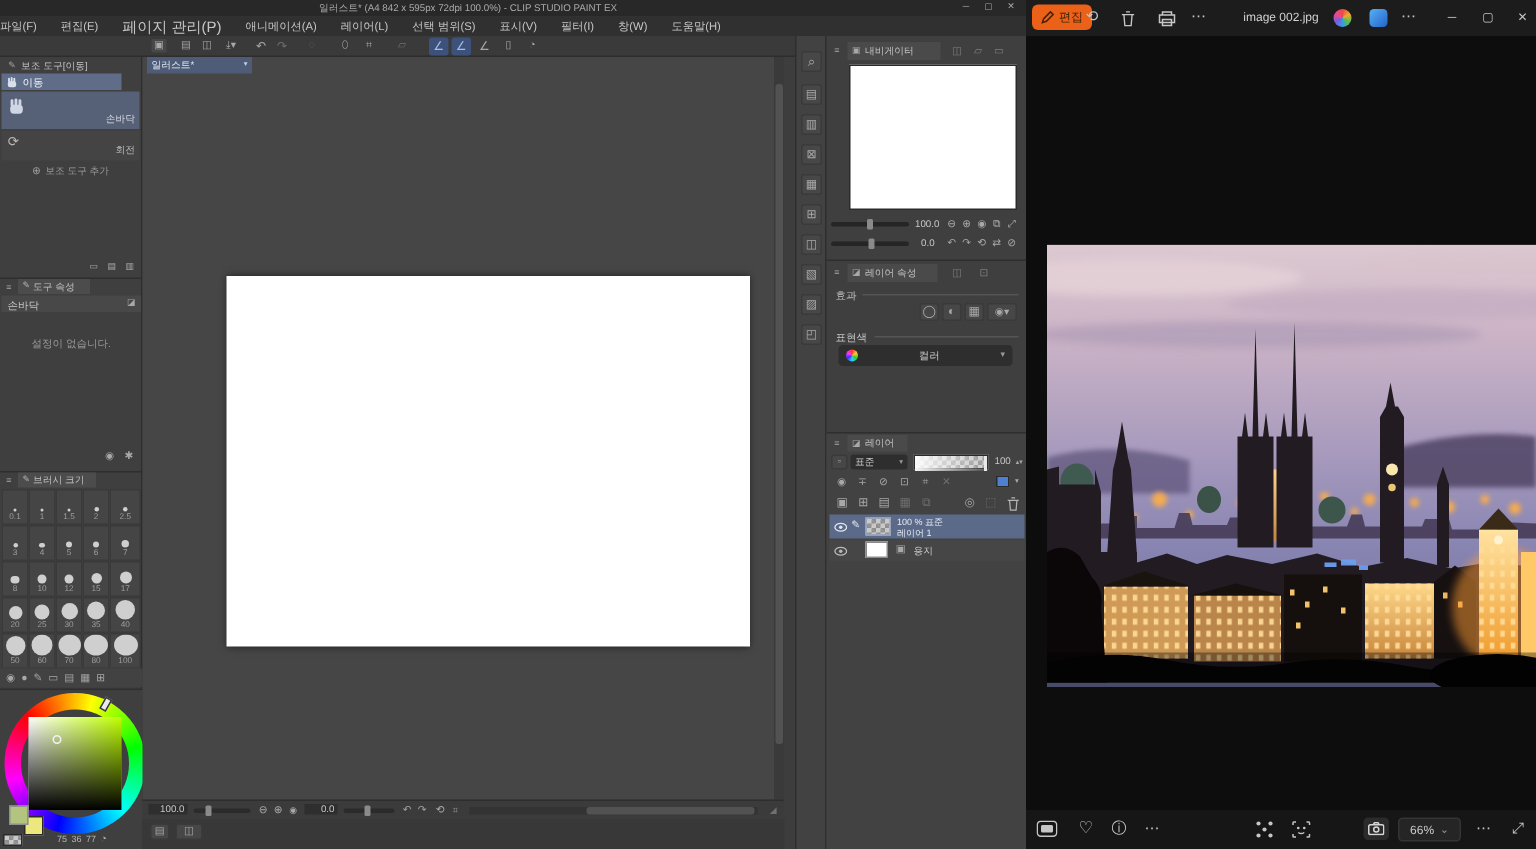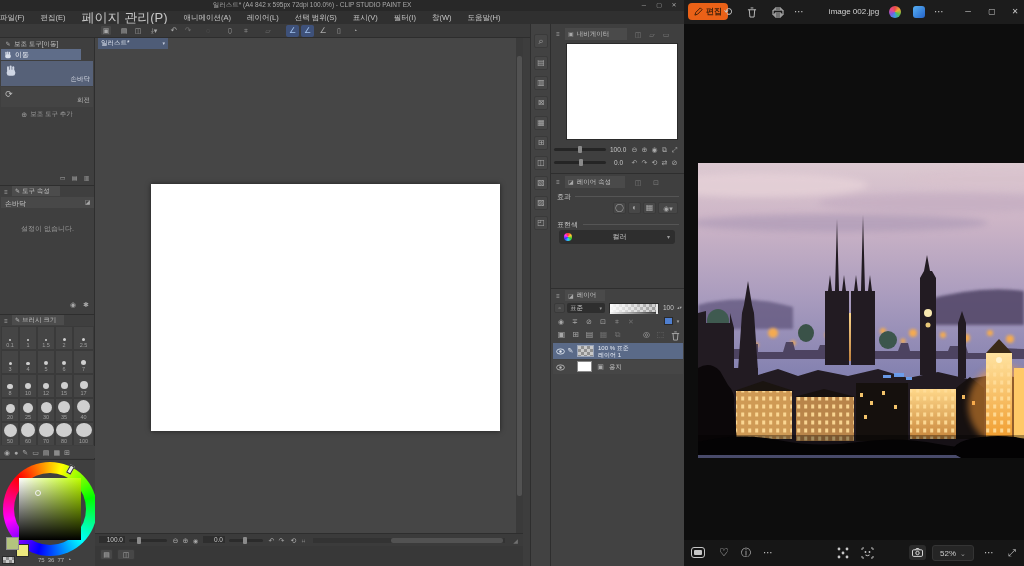--- a/index.html
+++ b/index.html
@@ -31,21 +31,21 @@
   <div class="abs" style="left:0;top:0;width:684px;height:11px;background:#282828">
     <div class="txt" style="left:0;right:60px;top:1px;text-align:center;font-size:6.5px;color:#a9a9a9">일러스트* (A4 842 x 595px 72dpi 100.0%) - CLIP STUDIO PAINT EX</div>
     <i class="ic" style="left:638px;top:0;width:12px;height:10px;font-size:6px">─</i>
     <i class="ic" style="left:653px;top:0;width:12px;height:10px;font-size:6px">▢</i>
     <i class="ic" style="left:668px;top:0;width:12px;height:10px;font-size:6px">✕</i>
   </div>
 
   <div class="abs" style="left:-8px;top:11px;width:700px;height:13px;background:#303030;display:flex;align-items:center;gap:0">
     <span class="txt" style="position:static;font-size:7.5px;padding:0 8px">파일(F)</span>
     <span class="txt" style="position:static;font-size:7.5px;padding:0 8px">편집(E)</span>
-    <span class="txt" style="position:static;font-size:13px;padding:0 8px">페이지 관리(P)</span>
+    <span class="txt" style="position:static;font-size:10px;padding:0 8px">페이지 관리(P)</span>
     <span class="txt" style="position:static;font-size:7.5px;padding:0 8px">애니메이션(A)</span>
     <span class="txt" style="position:static;font-size:7.5px;padding:0 8px">레이어(L)</span>
     <span class="txt" style="position:static;font-size:7.5px;padding:0 8px">선택 범위(S)</span>
     <span class="txt" style="position:static;font-size:7.5px;padding:0 8px">표시(V)</span>
     <span class="txt" style="position:static;font-size:7.5px;padding:0 8px">필터(I)</span>
     <span class="txt" style="position:static;font-size:7.5px;padding:0 8px">창(W)</span>
     <span class="txt" style="position:static;font-size:7.5px;padding:0 8px">도움말(H)</span>
   </div>
 
   <div class="abs" style="left:0;top:24px;width:684px;height:14px;background:#3a3a3a;border-bottom:1px solid #2d2d2d">
@@ -444,21 +444,21 @@
 
 <div class="abs" style="left:684px;top:0;width:340px;height:566px;background:#0d0d0d">
 
   <div class="abs" style="left:0;top:0;width:340px;height:24px;background:#1c1c1c">
     <div class="abs" style="left:4px;top:3px;width:40px;height:17px;background:#ea6117;border-radius:4px;display:flex;align-items:center;justify-content:center;gap:3px">
       <span class="ic" style="position:static">
         <svg width="9" height="9" viewBox="0 0 10 10">
             <path d="M1 9l1-3 5-5 2 2-5 5-3 1z" fill="none" stroke="#40210a" stroke-width="1.1"></path>
           </svg>
       </span>
-      <span style="font-size:8px;font-weight:bold;color:#40210a">편집</span>
+      <span style="font-size:8px;font-weight:normal;color:#40210a">편집</span>
     </div>
     <i class="ic" style="left:37px;top:5px;width:14px;height:14px;font-size:10px;color:#c6c6c6">⟲</i>
     <span class="ic" style="left:62px;top:6px;width:12px;height:12px">
       <svg width="10" height="11" viewBox="0 0 11 12">
           <path d="M1 3h9M4 1h3M2.5 3l.7 8h4.6l.7-8" stroke="#c6c6c6" stroke-width="1" fill="none"></path>
         </svg>
     </span>
     <span class="ic" style="left:87px;top:6px;width:13px;height:12px">
       <svg width="12" height="11" viewBox="0 0 12 11">
           <path d="M3 3V1h6v2M1 3h10v5H1zM3 6h6v4H3z" stroke="#c6c6c6" stroke-width="1" fill="none"></path>
@@ -612,19 +612,19 @@
         </svg>
     </span>
     <span class="ic" style="left:225px;top:5px;width:17px;height:15px;background:#2b2b2b;border-radius:3px">
       <svg width="11" height="9" viewBox="0 0 11 9">
           <rect x="0.5" y="1.8" width="10" height="6.6" rx="1.2" fill="none" stroke="#d6d6d6"></rect>
           <path d="M3.5 1.8L4.3 0.5h2.4l0.8 1.3" fill="none" stroke="#d6d6d6"></path>
           <circle cx="5.5" cy="5" r="1.7" fill="none" stroke="#d6d6d6"></circle>
         </svg>
     </span>
     <div class="abs" style="left:248px;top:5px;width:42px;height:16px;background:#252525;border:1px solid #343434;border-radius:3px;display:flex;align-items:center;justify-content:center;gap:4px">
-      <span style="font-size:8px;color:#cccccc">52%</span>
+      <span style="font-size:8px;color:#cccccc">66%</span>
       <i class="ic" style="position:static;font-size:7px;color:#9a9a9a">⌄</i>
     </div>
     <i class="ic" style="left:298px;top:5px;width:14px;height:15px;font-size:10px;color:#c6c6c6">⋯</i>
     <i class="ic" style="left:321px;top:5px;width:14px;height:15px;font-size:10px;color:#c6c6c6">⤢</i>
   </div>
 </div>
 
 </body></html>

